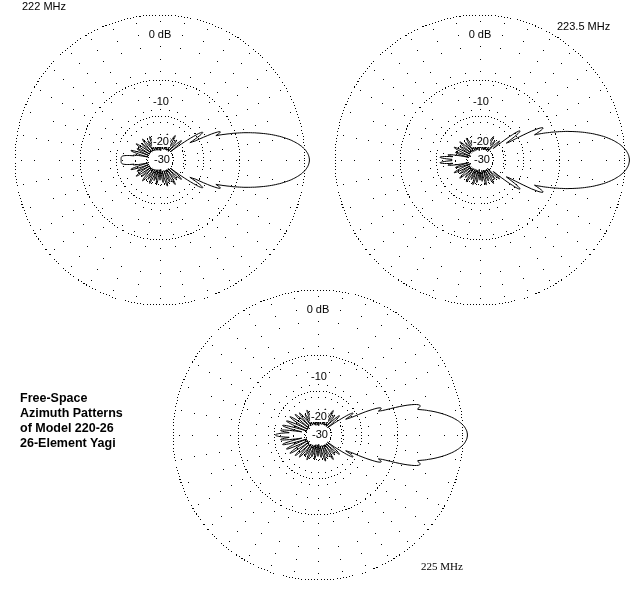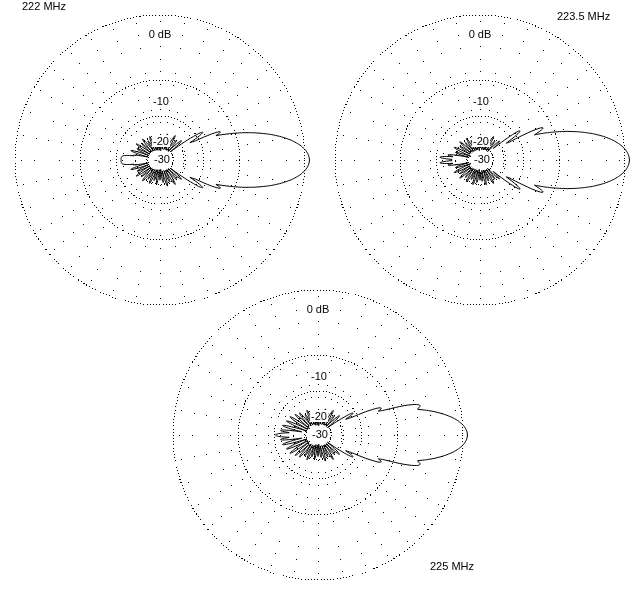--- a/index.html
+++ b/index.html
@@ -3,22 +3,22 @@
 <meta charset="utf-8">
 <style>
   html,body{margin:0;padding:0;background:#fff;}
   #figure{
     position:relative;width:640px;height:600px;background:#fff;overflow:hidden;
     font-family:"Liberation Sans","DejaVu Sans",sans-serif;color:#000;
   }
   #plots-svg{position:absolute;left:0;top:0;}
   .freq-label{position:absolute;font-size:11px;white-space:nowrap;}
   #freq-0{left:22px;top:0;}
-  #freq-1{left:557px;top:10px;text-align:right;}
-  #freq-2{left:430px;top:560px;}
+  #freq-1{left:557px;top:20px;text-align:right;}
+  #freq-2{left:421px;top:560px;font-family:Liberation Serif, serif;}
   .figure-caption{
     position:absolute;left:20px;top:391px;
     font-weight:bold;font-size:12.5px;line-height:15px;white-space:pre-line;
   }
   .ring-label{
     position:absolute;transform:translate(-50%,-50%);
     font-size:11px;background:#fff;padding:0 1px;white-space:nowrap;margin-top:24px;
   }
 </style>
 </head>
@@ -46,20 +46,24 @@
       <circle cx="318" cy="435" r="24.1" fill="none" stroke="#000000" stroke-width="1" stroke-dasharray="1 2.2" shape-rendering="crispEdges"></circle>
       <circle cx="318" cy="435" r="13.3" fill="none" stroke="#000000" stroke-width="1" stroke-dasharray="1 2.2" shape-rendering="crispEdges"></circle>
       <path d="M330.6 435.0h0.9M343.2 435.0h0.9M355.8 435.0h0.9M368.4 435.0h0.9M381.0 435.0h0.9M393.7 435.0h0.9M406.3 435.0h0.9M418.9 435.0h0.9M431.5 435.0h0.9M444.1 435.0h0.9M456.7 435.0h0.9M330.4 432.8h0.9M342.8 430.6h0.9M355.3 428.4h0.9M367.7 426.2h0.9M380.1 424.1h0.9M392.5 421.9h0.9M404.9 419.7h0.9M417.3 417.5h0.9M429.8 415.3h0.9M442.2 413.1h0.9M454.6 410.9h0.9M329.8 430.7h0.9M341.7 426.4h0.9M353.5 422.1h0.9M365.4 417.8h0.9M377.2 413.4h0.9M389.1 409.1h0.9M400.9 404.8h0.9M412.8 400.5h0.9M424.6 396.2h0.9M436.5 391.9h0.9M448.3 387.6h0.9M328.9 428.7h0.9M339.8 422.4h0.9M350.8 416.1h0.9M361.7 409.8h0.9M372.6 403.5h0.9M383.5 397.2h0.9M394.4 390.9h0.9M405.4 384.6h0.9M416.3 378.3h0.9M427.2 372.0h0.9M438.1 365.7h0.9M327.7 426.9h0.9M337.3 418.8h0.9M347.0 410.7h0.9M356.6 402.6h0.9M366.3 394.5h0.9M376.0 386.4h0.9M385.6 378.3h0.9M395.3 370.2h0.9M404.9 362.1h0.9M414.6 354.0h0.9M424.2 345.8h0.9M326.1 425.3h0.9M334.2 415.7h0.9M342.3 406.0h0.9M350.4 396.4h0.9M358.5 386.7h0.9M366.6 377.0h0.9M374.7 367.4h0.9M382.8 357.7h0.9M390.9 348.1h0.9M399.0 338.4h0.9M407.2 328.8h0.9M324.3 424.1h0.9M330.6 413.2h0.9M336.9 402.2h0.9M343.2 391.3h0.9M349.5 380.4h0.9M355.8 369.5h0.9M362.1 358.6h0.9M368.4 347.6h0.9M374.7 336.7h0.9M381.0 325.8h0.9M387.3 314.9h0.9M322.3 423.2h0.9M326.6 411.3h0.9M330.9 399.5h0.9M335.2 387.6h0.9M339.6 375.8h0.9M343.9 363.9h0.9M348.2 352.1h0.9M352.5 340.2h0.9M356.8 328.4h0.9M361.1 316.5h0.9M365.4 304.7h0.9M320.2 422.6h0.9M322.4 410.2h0.9M324.6 397.7h0.9M326.8 385.3h0.9M328.9 372.9h0.9M331.1 360.5h0.9M333.3 348.1h0.9M335.5 335.7h0.9M337.7 323.2h0.9M339.9 310.8h0.9M342.1 298.4h0.9M318.0 422.4h0.9M318.0 409.8h0.9M318.0 397.2h0.9M318.0 384.6h0.9M318.0 372.0h0.9M318.0 359.3h0.9M318.0 346.7h0.9M318.0 334.1h0.9M318.0 321.5h0.9M318.0 308.9h0.9M318.0 296.3h0.9M315.8 422.6h0.9M313.6 410.2h0.9M311.4 397.7h0.9M309.2 385.3h0.9M307.1 372.9h0.9M304.9 360.5h0.9M302.7 348.1h0.9M300.5 335.7h0.9M298.3 323.2h0.9M296.1 310.8h0.9M293.9 298.4h0.9M313.7 423.2h0.9M309.4 411.3h0.9M305.1 399.5h0.9M300.8 387.6h0.9M296.4 375.8h0.9M292.1 363.9h0.9M287.8 352.1h0.9M283.5 340.2h0.9M279.2 328.4h0.9M274.9 316.5h0.9M270.6 304.7h0.9M311.7 424.1h0.9M305.4 413.2h0.9M299.1 402.2h0.9M292.8 391.3h0.9M286.5 380.4h0.9M280.2 369.5h0.9M273.9 358.6h0.9M267.6 347.6h0.9M261.3 336.7h0.9M255.0 325.8h0.9M248.7 314.9h0.9M309.9 425.3h0.9M301.8 415.7h0.9M293.7 406.0h0.9M285.6 396.4h0.9M277.5 386.7h0.9M269.4 377.0h0.9M261.3 367.4h0.9M253.2 357.7h0.9M245.1 348.1h0.9M237.0 338.4h0.9M228.8 328.8h0.9M308.3 426.9h0.9M298.7 418.8h0.9M289.0 410.7h0.9M279.4 402.6h0.9M269.7 394.5h0.9M260.0 386.4h0.9M250.4 378.3h0.9M240.7 370.2h0.9M231.1 362.1h0.9M221.4 354.0h0.9M211.8 345.8h0.9M307.1 428.7h0.9M296.2 422.4h0.9M285.2 416.1h0.9M274.3 409.8h0.9M263.4 403.5h0.9M252.5 397.2h0.9M241.6 390.9h0.9M230.6 384.6h0.9M219.7 378.3h0.9M208.8 372.0h0.9M197.9 365.7h0.9M306.2 430.7h0.9M294.3 426.4h0.9M282.5 422.1h0.9M270.6 417.8h0.9M258.8 413.4h0.9M246.9 409.1h0.9M235.1 404.8h0.9M223.2 400.5h0.9M211.4 396.2h0.9M199.5 391.9h0.9M187.7 387.6h0.9M305.6 432.8h0.9M293.2 430.6h0.9M280.7 428.4h0.9M268.3 426.2h0.9M255.9 424.1h0.9M243.5 421.9h0.9M231.1 419.7h0.9M218.7 417.5h0.9M206.2 415.3h0.9M193.8 413.1h0.9M181.4 410.9h0.9M305.4 435.0h0.9M292.8 435.0h0.9M280.2 435.0h0.9M267.6 435.0h0.9M255.0 435.0h0.9M242.3 435.0h0.9M229.7 435.0h0.9M217.1 435.0h0.9M204.5 435.0h0.9M191.9 435.0h0.9M179.3 435.0h0.9M305.6 437.2h0.9M293.2 439.4h0.9M280.7 441.6h0.9M268.3 443.8h0.9M255.9 445.9h0.9M243.5 448.1h0.9M231.1 450.3h0.9M218.7 452.5h0.9M206.2 454.7h0.9M193.8 456.9h0.9M181.4 459.1h0.9M306.2 439.3h0.9M294.3 443.6h0.9M282.5 447.9h0.9M270.6 452.2h0.9M258.8 456.6h0.9M246.9 460.9h0.9M235.1 465.2h0.9M223.2 469.5h0.9M211.4 473.8h0.9M199.5 478.1h0.9M187.7 482.4h0.9M307.1 441.3h0.9M296.2 447.6h0.9M285.2 453.9h0.9M274.3 460.2h0.9M263.4 466.5h0.9M252.5 472.8h0.9M241.6 479.1h0.9M230.6 485.4h0.9M219.7 491.7h0.9M208.8 498.0h0.9M197.9 504.3h0.9M308.3 443.1h0.9M298.7 451.2h0.9M289.0 459.3h0.9M279.4 467.4h0.9M269.7 475.5h0.9M260.0 483.6h0.9M250.4 491.7h0.9M240.7 499.8h0.9M231.1 507.9h0.9M221.4 516.0h0.9M211.8 524.2h0.9M309.9 444.7h0.9M301.8 454.3h0.9M293.7 464.0h0.9M285.6 473.6h0.9M277.5 483.3h0.9M269.4 493.0h0.9M261.3 502.6h0.9M253.2 512.3h0.9M245.1 521.9h0.9M237.0 531.6h0.9M228.8 541.2h0.9M311.7 445.9h0.9M305.4 456.8h0.9M299.1 467.8h0.9M292.8 478.7h0.9M286.5 489.6h0.9M280.2 500.5h0.9M273.9 511.4h0.9M267.6 522.4h0.9M261.3 533.3h0.9M255.0 544.2h0.9M248.7 555.1h0.9M313.7 446.8h0.9M309.4 458.7h0.9M305.1 470.5h0.9M300.8 482.4h0.9M296.4 494.2h0.9M292.1 506.1h0.9M287.8 517.9h0.9M283.5 529.8h0.9M279.2 541.6h0.9M274.9 553.5h0.9M270.6 565.3h0.9M315.8 447.4h0.9M313.6 459.8h0.9M311.4 472.3h0.9M309.2 484.7h0.9M307.1 497.1h0.9M304.9 509.5h0.9M302.7 521.9h0.9M300.5 534.3h0.9M298.3 546.8h0.9M296.1 559.2h0.9M293.9 571.6h0.9M318.0 447.6h0.9M318.0 460.2h0.9M318.0 472.8h0.9M318.0 485.4h0.9M318.0 498.0h0.9M318.0 510.7h0.9M318.0 523.3h0.9M318.0 535.9h0.9M318.0 548.5h0.9M318.0 561.1h0.9M318.0 573.7h0.9M320.2 447.4h0.9M322.4 459.8h0.9M324.6 472.3h0.9M326.8 484.7h0.9M328.9 497.1h0.9M331.1 509.5h0.9M333.3 521.9h0.9M335.5 534.3h0.9M337.7 546.8h0.9M339.9 559.2h0.9M342.1 571.6h0.9M322.3 446.8h0.9M326.6 458.7h0.9M330.9 470.5h0.9M335.2 482.4h0.9M339.6 494.2h0.9M343.9 506.1h0.9M348.2 517.9h0.9M352.5 529.8h0.9M356.8 541.6h0.9M361.1 553.5h0.9M365.4 565.3h0.9M324.3 445.9h0.9M330.6 456.8h0.9M336.9 467.8h0.9M343.2 478.7h0.9M349.5 489.6h0.9M355.8 500.5h0.9M362.1 511.4h0.9M368.4 522.4h0.9M374.7 533.3h0.9M381.0 544.2h0.9M387.3 555.1h0.9M326.1 444.7h0.9M334.2 454.3h0.9M342.3 464.0h0.9M350.4 473.6h0.9M358.5 483.3h0.9M366.6 493.0h0.9M374.7 502.6h0.9M382.8 512.3h0.9M390.9 521.9h0.9M399.0 531.6h0.9M407.2 541.2h0.9M327.7 443.1h0.9M337.3 451.2h0.9M347.0 459.3h0.9M356.6 467.4h0.9M366.3 475.5h0.9M376.0 483.6h0.9M385.6 491.7h0.9M395.3 499.8h0.9M404.9 507.9h0.9M414.6 516.0h0.9M424.2 524.2h0.9M328.9 441.3h0.9M339.8 447.6h0.9M350.8 453.9h0.9M361.7 460.2h0.9M372.6 466.5h0.9M383.5 472.8h0.9M394.4 479.1h0.9M405.4 485.4h0.9M416.3 491.7h0.9M427.2 498.0h0.9M438.1 504.3h0.9M329.8 439.3h0.9M341.7 443.6h0.9M353.5 447.9h0.9M365.4 452.2h0.9M377.2 456.6h0.9M389.1 460.9h0.9M400.9 465.2h0.9M412.8 469.5h0.9M424.6 473.8h0.9M436.5 478.1h0.9M448.3 482.4h0.9M330.4 437.2h0.9M342.8 439.4h0.9M355.3 441.6h0.9M367.7 443.8h0.9M380.1 445.9h0.9M392.5 448.1h0.9M404.9 450.3h0.9M417.3 452.5h0.9M429.8 454.7h0.9M442.2 456.9h0.9M454.6 459.1h0.9" stroke="#000000" stroke-width="1" fill="none" shape-rendering="crispEdges"></path>
       <path d="M467.4 435.0L467.4 434.0L467.2 432.9L467.0 431.9L466.7 430.8L466.2 429.8L465.7 428.8L465.1 427.8L464.5 426.8L463.7 425.8L462.8 424.9L461.9 423.9L460.8 423.0L459.7 422.1L458.6 421.2L457.3 420.4L456.0 419.5L454.5 418.7L453.1 417.9L451.5 417.2L449.9 416.5L448.2 415.8L446.5 415.1L444.7 414.5L442.9 413.9L441.0 413.3L439.0 412.8L437.1 412.3L435.0 411.8L433.0 411.4L430.9 411.0L428.7 410.7L426.6 410.3L424.4 410.0L422.2 409.8L420.0 409.6L417.8 409.4L417.8 408.6L419.2 407.5L420.0 406.5L420.1 405.7L419.6 405.1L418.4 404.7L416.6 404.5L414.2 404.5L411.3 404.7L407.9 405.1L404.0 405.7L399.8 406.5L395.3 407.5L390.6 408.6L385.7 409.8L382.3 410.6L380.2 410.9L378.4 411.1L379.9 410.0L380.8 409.1L381.2 408.4L381.1 408.0L380.3 407.8L379.0 407.9L377.1 408.2L374.8 408.8L372.1 409.6L369.0 410.6L365.7 411.7L362.1 413.1L358.5 414.5L354.8 416.1L351.8 417.3L350.3 417.8L348.9 418.3L347.6 418.7L346.3 419.2L345.7 419.2L347.9 417.7L349.8 416.4L351.3 415.2L352.3 414.2L352.9 413.5L353.0 413.1L352.6 413.0L351.7 413.3L350.4 413.8L348.7 414.6L346.6 415.7L344.3 417.0L341.9 418.4L339.3 420.0L336.8 421.5L334.3 423.1L332.0 424.7L329.8 426.2L327.9 427.5L327.4 427.8L327.4 427.7L329.0 426.3L330.8 424.7L332.5 423.2L334.2 421.6L335.7 420.1L337.1 418.8L338.2 417.6L339.0 416.6L339.4 416.0L339.4 415.7L339.1 415.7L338.4 416.1L337.4 416.8L336.1 417.7L334.6 418.9L333.0 420.3L331.3 421.8L329.5 423.4L327.9 424.9L326.3 426.4L326.6 425.9L327.9 424.4L329.3 422.8L330.6 421.3L331.7 419.7L332.8 418.4L333.6 417.2L334.2 416.3L334.5 415.7L334.5 415.4L334.2 415.4L333.6 415.8L332.8 416.6L331.8 417.6L330.6 418.8L329.4 420.2L328.0 421.8L326.7 423.4L325.4 424.9L325.0 425.4L326.2 423.5L327.4 421.6L328.7 419.6L329.9 417.7L330.9 415.8L331.9 414.1L332.6 412.7L333.1 411.6L333.3 410.8L333.3 410.5L333.0 410.6L332.4 411.2L331.6 412.1L330.7 413.4L329.6 415.0L328.4 416.8L327.1 418.7L325.9 420.7L324.7 422.6L323.6 424.5L323.5 424.6L324.3 422.8L325.0 421.0L325.8 419.3L326.5 417.6L327.0 416.1L327.5 414.8L327.8 413.9L327.9 413.2L327.8 413.0L327.6 413.1L327.2 413.6L326.6 414.5L326.0 415.6L325.2 417.1L324.5 418.7L323.7 420.4L322.9 422.2L322.1 424.0L321.8 424.5L322.5 422.5L323.1 420.4L323.7 418.3L324.2 416.2L324.7 414.3L325.1 412.5L325.4 411.0L325.6 409.9L325.6 409.1L325.5 408.9L325.2 409.0L324.9 409.7L324.4 410.7L323.9 412.1L323.3 413.9L322.6 415.8L322.0 417.8L321.4 420.0L320.8 422.0L320.3 424.0L320.2 424.1L320.5 422.4L320.8 420.5L321.0 418.8L321.2 417.1L321.3 415.6L321.4 414.3L321.4 413.3L321.3 412.7L321.2 412.5L321.0 412.7L320.7 413.2L320.5 414.2L320.2 415.4L319.9 416.9L319.6 418.6L319.3 420.3L319.1 422.2L318.9 423.9L318.7 425.7L318.7 424.6L318.7 422.9L318.7 421.1L318.7 419.5L318.6 417.9L318.5 416.4L318.4 415.2L318.3 414.3L318.1 413.8L318.0 413.6L317.9 413.8L317.7 414.3L317.6 415.2L317.5 416.4L317.4 417.9L317.3 419.5L317.3 421.1L317.3 422.9L317.3 424.6L317.3 425.1L317.1 423.3L316.9 421.4L316.6 419.4L316.3 417.5L316.0 415.8L315.7 414.2L315.4 412.9L315.1 411.9L314.8 411.3L314.6 411.1L314.5 411.3L314.4 412.0L314.4 413.0L314.5 414.4L314.6 416.0L314.8 417.8L315.1 419.6L315.3 421.6L315.6 423.5L315.9 425.3L315.6 424.2L315.1 422.4L314.6 420.7L314.1 418.9L313.6 417.3L313.1 415.9L312.6 414.7L312.2 413.8L311.9 413.3L311.7 413.2L311.6 413.4L311.7 414.0L311.8 415.0L312.0 416.2L312.4 417.7L312.8 419.3L313.3 421.1L313.8 422.8L314.3 424.6L314.2 424.5L313.4 422.6L312.5 420.6L311.6 418.6L310.7 416.6L309.8 414.8L309.0 413.2L308.3 411.9L307.7 410.9L307.2 410.3L306.9 410.2L306.9 410.5L307.0 411.2L307.3 412.3L307.8 413.7L308.4 415.4L309.2 417.3L310.1 419.3L310.9 421.3L311.9 423.2L312.7 425.1L312.4 424.6L311.4 423.0L310.4 421.4L309.3 419.8L308.3 418.3L307.4 416.9L306.6 415.9L305.9 415.1L305.5 414.6L305.2 414.5L305.2 414.8L305.4 415.4L305.8 416.4L306.4 417.6L307.2 419.0L308.1 420.5L309.1 422.2L310.1 423.8L311.1 425.4L311.0 425.4L309.6 423.7L308.2 421.9L306.7 420.1L305.2 418.4L303.8 416.8L302.4 415.4L301.3 414.2L300.4 413.4L299.8 413.0L299.4 412.9L299.5 413.2L299.8 413.9L300.4 414.9L301.4 416.3L302.5 417.8L303.9 419.5L305.3 421.3L306.8 423.1L308.3 424.8L309.2 425.9L307.5 424.3L305.8 422.7L303.9 421.0L302.1 419.4L300.3 417.9L298.7 416.7L297.4 415.6L296.3 414.9L295.6 414.5L295.2 414.5L295.3 414.8L295.7 415.5L296.6 416.5L297.7 417.8L299.2 419.2L300.8 420.8L302.6 422.5L304.5 424.1L306.3 425.7L308.0 427.2L309.7 428.6L307.9 427.4L305.9 426.0L303.8 424.5L301.5 423.0L299.3 421.6L297.0 420.2L295.0 419.0L293.2 418.0L291.7 417.3L290.6 416.8L290.0 416.7L289.9 416.9L290.3 417.4L291.1 418.2L292.4 419.2L294.0 420.5L296.0 421.9L298.1 423.3L300.4 424.8L302.6 426.3L304.8 427.6L306.9 428.9L307.6 429.4L305.4 428.3L303.1 427.2L300.6 426.0L298.0 424.9L295.5 423.8L293.1 422.9L291.0 422.1L289.1 421.4L287.7 421.0L286.8 420.9L286.5 421.0L286.6 421.3L287.4 421.9L288.6 422.6L290.3 423.6L292.3 424.6L294.7 425.8L297.1 426.9L299.7 428.0L302.2 429.1L304.6 430.1L306.9 431.0L305.0 430.5L302.4 429.7L299.7 428.9L296.8 428.1L294.0 427.4L291.2 426.7L288.7 426.1L286.4 425.7L284.7 425.4L283.4 425.3L282.7 425.4L282.6 425.7L283.2 426.1L284.3 426.6L286.0 427.3L288.2 428.0L290.7 428.8L293.4 429.6L296.2 430.4L299.1 431.1L301.8 431.8L301.3 431.8L298.4 431.4L295.4 431.0L292.4 430.7L289.5 430.4L286.8 430.2L284.5 430.0L282.6 430.0L281.3 430.1L280.6 430.3L280.6 430.5L281.2 430.9L282.5 431.3L284.3 431.7L286.6 432.1L289.2 432.6L289.1 432.8L287.1 432.8L285.2 432.9L283.3 433.1L281.6 433.2L280.1 433.4L278.7 433.6L277.6 433.9L276.6 434.1L276.0 434.4L275.6 434.7L275.4 435.0L275.6 435.3L276.0 435.6L276.6 435.9L277.6 436.1L278.7 436.4L280.1 436.6L281.6 436.8L283.3 436.9L285.2 437.1L287.1 437.2L289.1 437.2L289.2 437.4L286.6 437.9L284.3 438.3L282.5 438.7L281.2 439.1L280.6 439.5L280.6 439.7L281.3 439.9L282.6 440.0L284.5 440.0L286.8 439.8L289.5 439.6L292.4 439.3L295.4 439.0L298.4 438.6L301.3 438.2L301.8 438.2L299.1 438.9L296.2 439.6L293.4 440.4L290.7 441.2L288.2 442.0L286.0 442.7L284.3 443.4L283.2 443.9L282.6 444.3L282.7 444.6L283.4 444.7L284.7 444.6L286.4 444.3L288.7 443.9L291.2 443.3L294.0 442.6L296.8 441.9L299.7 441.1L302.4 440.3L305.0 439.5L306.9 439.0L304.6 439.9L302.2 440.9L299.7 442.0L297.1 443.1L294.7 444.2L292.3 445.4L290.3 446.4L288.6 447.4L287.4 448.1L286.6 448.7L286.5 449.0L286.8 449.1L287.7 449.0L289.1 448.6L291.0 447.9L293.1 447.1L295.5 446.2L298.0 445.1L300.6 444.0L303.1 442.8L305.4 441.7L307.6 440.6L306.9 441.1L304.8 442.4L302.6 443.7L300.4 445.2L298.1 446.7L296.0 448.1L294.0 449.5L292.4 450.8L291.1 451.8L290.3 452.6L289.9 453.1L290.0 453.3L290.6 453.2L291.7 452.7L293.2 452.0L295.0 451.0L297.0 449.8L299.3 448.4L301.5 447.0L303.8 445.5L305.9 444.0L307.9 442.6L309.7 441.4L308.0 442.8L306.3 444.3L304.5 445.9L302.6 447.5L300.8 449.2L299.2 450.8L297.7 452.2L296.6 453.5L295.7 454.5L295.3 455.2L295.2 455.5L295.6 455.5L296.3 455.1L297.4 454.4L298.7 453.3L300.3 452.1L302.1 450.6L303.9 449.0L305.8 447.3L307.5 445.7L309.2 444.1L308.3 445.2L306.8 446.9L305.3 448.7L303.9 450.5L302.5 452.2L301.4 453.7L300.4 455.1L299.8 456.1L299.5 456.8L299.4 457.1L299.8 457.0L300.4 456.6L301.3 455.8L302.4 454.6L303.8 453.2L305.2 451.6L306.7 449.9L308.2 448.1L309.6 446.3L311.0 444.6L311.1 444.6L310.1 446.2L309.1 447.8L308.1 449.5L307.2 451.0L306.4 452.4L305.8 453.6L305.4 454.6L305.2 455.2L305.2 455.5L305.5 455.4L305.9 454.9L306.6 454.1L307.4 453.1L308.3 451.7L309.3 450.2L310.4 448.6L311.4 447.0L312.4 445.4L312.7 444.9L311.9 446.8L310.9 448.7L310.1 450.7L309.2 452.7L308.4 454.6L307.8 456.3L307.3 457.7L307.0 458.8L306.9 459.5L306.9 459.8L307.2 459.7L307.7 459.1L308.3 458.1L309.0 456.8L309.8 455.2L310.7 453.4L311.6 451.4L312.5 449.4L313.4 447.4L314.2 445.5L314.3 445.4L313.8 447.2L313.3 448.9L312.8 450.7L312.4 452.3L312.0 453.8L311.8 455.0L311.7 456.0L311.6 456.6L311.7 456.8L311.9 456.7L312.2 456.2L312.6 455.3L313.1 454.1L313.6 452.7L314.1 451.1L314.6 449.3L315.1 447.6L315.6 445.8L315.9 444.7L315.6 446.5L315.3 448.4L315.1 450.4L314.8 452.2L314.6 454.0L314.5 455.6L314.4 457.0L314.4 458.0L314.5 458.7L314.6 458.9L314.8 458.7L315.1 458.1L315.4 457.1L315.7 455.8L316.0 454.2L316.3 452.5L316.6 450.6L316.9 448.6L317.1 446.7L317.3 444.9L317.3 445.4L317.3 447.1L317.3 448.9L317.3 450.5L317.4 452.1L317.5 453.6L317.6 454.8L317.7 455.7L317.9 456.2L318.0 456.4L318.1 456.2L318.3 455.7L318.4 454.8L318.5 453.6L318.6 452.1L318.7 450.5L318.7 448.9L318.7 447.1L318.7 445.4L318.7 444.3L318.9 446.1L319.1 447.8L319.3 449.7L319.6 451.4L319.9 453.1L320.2 454.6L320.5 455.8L320.7 456.8L321.0 457.3L321.2 457.5L321.3 457.3L321.4 456.7L321.4 455.7L321.3 454.4L321.2 452.9L321.0 451.2L320.8 449.5L320.5 447.6L320.2 445.9L320.3 446.0L320.8 448.0L321.4 450.0L322.0 452.2L322.6 454.2L323.3 456.1L323.9 457.9L324.4 459.3L324.9 460.3L325.2 461.0L325.5 461.1L325.6 460.9L325.6 460.1L325.4 459.0L325.1 457.5L324.7 455.7L324.2 453.8L323.7 451.7L323.1 449.6L322.5 447.5L321.8 445.5L322.1 446.0L322.9 447.8L323.7 449.6L324.5 451.3L325.2 452.9L326.0 454.4L326.6 455.5L327.2 456.4L327.6 456.9L327.8 457.0L327.9 456.8L327.8 456.1L327.5 455.2L327.0 453.9L326.5 452.4L325.8 450.7L325.0 449.0L324.3 447.2L323.5 445.4L323.6 445.5L324.7 447.4L325.9 449.3L327.1 451.3L328.4 453.2L329.6 455.0L330.7 456.6L331.6 457.9L332.4 458.8L333.0 459.4L333.3 459.5L333.3 459.2L333.1 458.4L332.6 457.3L331.9 455.9L330.9 454.2L329.9 452.3L328.7 450.4L327.4 448.4L326.2 446.5L325.0 444.6L325.4 445.1L326.7 446.6L328.0 448.2L329.4 449.8L330.6 451.2L331.8 452.4L332.8 453.4L333.6 454.2L334.2 454.6L334.5 454.6L334.5 454.3L334.2 453.7L333.6 452.8L332.8 451.6L331.7 450.3L330.6 448.7L329.3 447.2L327.9 445.6L326.6 444.1L326.3 443.6L327.9 445.1L329.5 446.6L331.3 448.2L333.0 449.7L334.6 451.1L336.1 452.3L337.4 453.2L338.4 453.9L339.1 454.3L339.4 454.3L339.4 454.0L339.0 453.4L338.2 452.4L337.1 451.2L335.7 449.9L334.2 448.4L332.5 446.8L330.8 445.3L329.0 443.7L327.4 442.3L327.4 442.2L327.9 442.5L329.8 443.8L332.0 445.3L334.3 446.9L336.8 448.5L339.3 450.0L341.9 451.6L344.3 453.0L346.6 454.3L348.7 455.4L350.4 456.2L351.7 456.7L352.6 457.0L353.0 456.9L352.9 456.5L352.3 455.8L351.3 454.8L349.8 453.6L347.9 452.3L345.7 450.8L346.3 450.8L347.6 451.3L348.9 451.7L350.3 452.2L351.8 452.7L354.8 453.9L358.5 455.5L362.1 456.9L365.7 458.3L369.0 459.4L372.1 460.4L374.8 461.2L377.1 461.8L379.0 462.1L380.3 462.2L381.1 462.0L381.2 461.6L380.8 460.9L379.9 460.0L378.4 458.9L380.2 459.1L382.3 459.4L385.7 460.2L390.6 461.4L395.3 462.5L399.8 463.5L404.0 464.3L407.9 464.9L411.3 465.3L414.2 465.5L416.6 465.5L418.4 465.3L419.6 464.9L420.1 464.3L420.0 463.5L419.2 462.5L417.8 461.4L417.8 460.6L420.0 460.4L422.2 460.2L424.4 460.0L426.6 459.7L428.7 459.3L430.9 459.0L433.0 458.6L435.0 458.2L437.1 457.7L439.0 457.2L441.0 456.7L442.9 456.1L444.7 455.5L446.5 454.9L448.2 454.2L449.9 453.5L451.5 452.8L453.1 452.1L454.5 451.3L456.0 450.5L457.3 449.6L458.6 448.8L459.7 447.9L460.8 447.0L461.9 446.1L462.8 445.1L463.7 444.2L464.5 443.2L465.1 442.2L465.7 441.2L466.2 440.2L466.7 439.2L467.0 438.1L467.2 437.1L467.4 436.0L467.4 435.0Z" fill="none" stroke="#000000" stroke-width="1"></path>
     </svg>
 
   <div class="freq-label" id="freq-0">222 MHz</div>
   <div class="freq-label" id="freq-1">223.5 MHz</div>
   <div class="freq-label" id="freq-2">225 MHz</div>
 
+  <div class="figure-caption">Free-Space
+Azimuth Patterns
+of Model 220-26
+26-Element Yagi</div>
 <span class="ring-label" style="left: 160px; top: 10px;">0 dB</span>
     <span class="ring-label" style="left: 161px; top: 77px;">-10</span>
     <span class="ring-label" style="left: 161px; top: 117px;">-20</span>
     <span class="ring-label" style="left: 162px; top: 135px;">-30</span>
     <span class="ring-label" style="left: 480px; top: 10px;">0 dB</span>
     <span class="ring-label" style="left: 481px; top: 77px;">-10</span>
     <span class="ring-label" style="left: 481px; top: 117px;">-20</span>
     <span class="ring-label" style="left: 482px; top: 135px;">-30</span>
     <span class="ring-label" style="left: 318px; top: 285px;">0 dB</span>
     <span class="ring-label" style="left: 319px; top: 352px;">-10</span>

